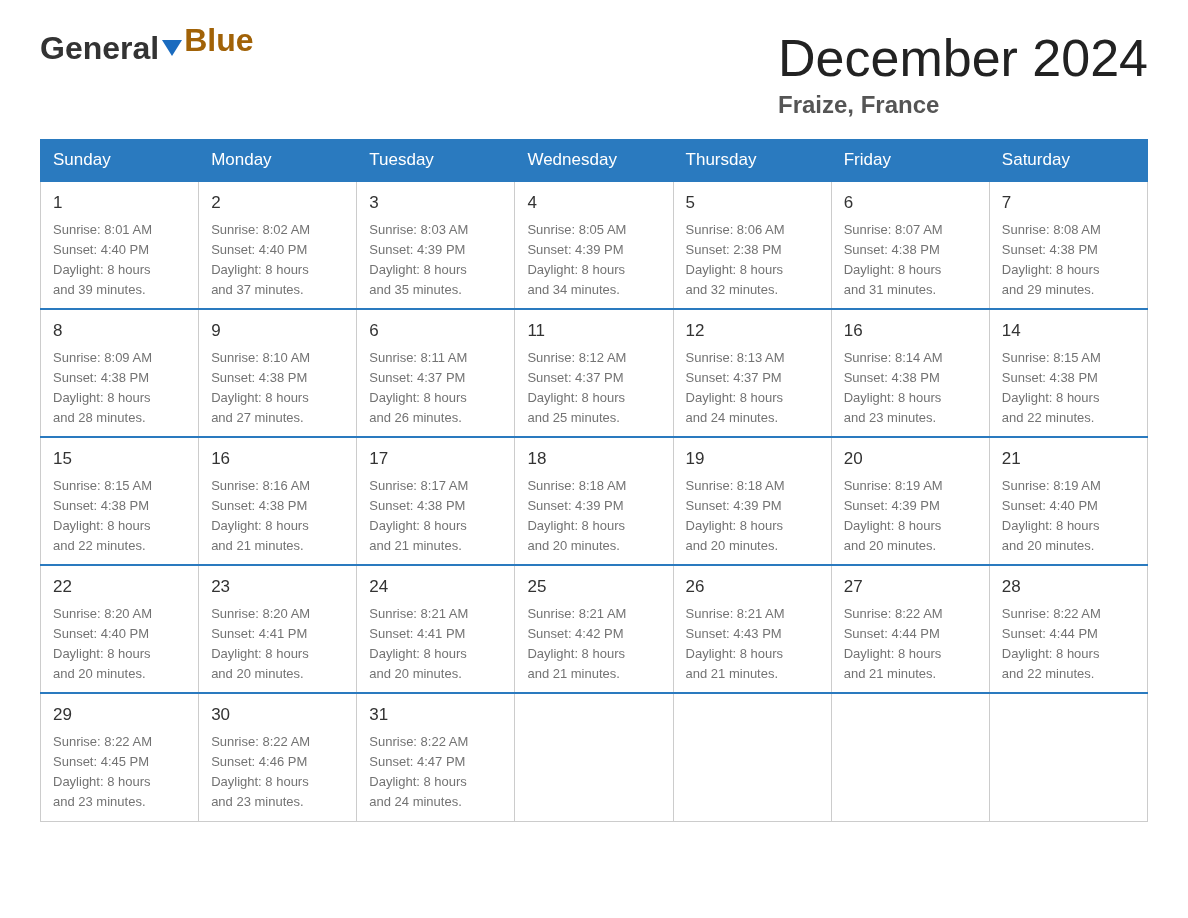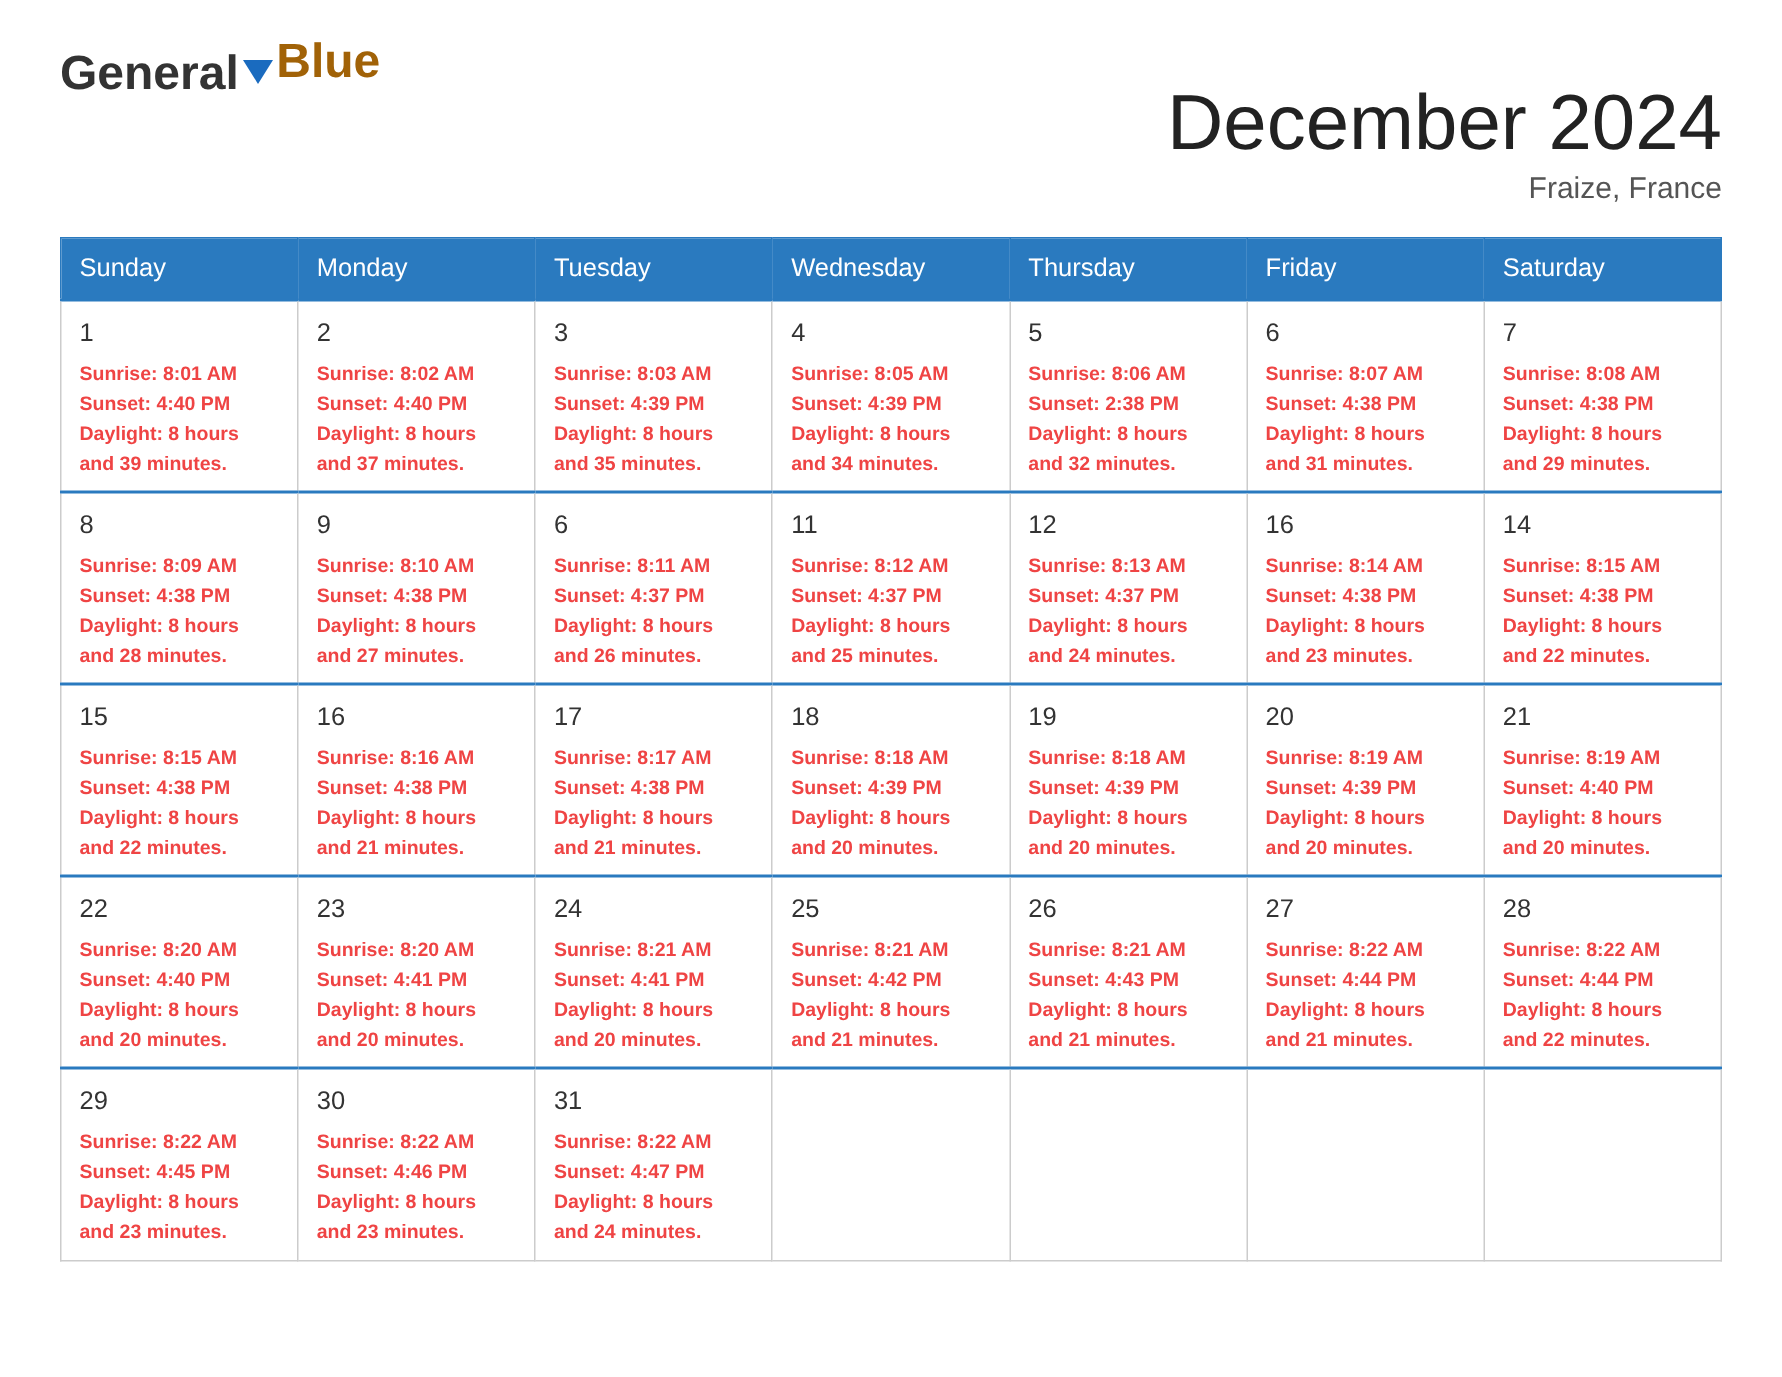--- a/index.html
+++ b/index.html
@@ -19,33 +19,32 @@
     .logo {
       display: flex;
       flex-direction: row;
       align-items: flex-start;
     }
     .logo-line {
       display: flex;
       align-items: center;
     }
     .title-block {
-      text-align: right;
-      margin-top: 24px;
     }
     .month-title {
       font-size: 52px;
       font-weight: normal;
       color: #222;
       line-height: 1.1;
     }
     .location {
-      font-size: 20px;
+      font-size: 24px;
       color: #555;
       margin-top: 4px;
+      font-weight: bold;
     }
     table {
       width: 100%;
       border-collapse: collapse;
       table-layout: fixed;
     }
     th {
       background-color: #2a7abf;
       color: #fff;
       padding: 10px 12px;
@@ -64,23 +63,22 @@
       height: 110px;
     }
     td .day-num {
       font-size: 17px;
       font-weight: normal;
       display: block;
       margin-bottom: 4px;
     }
     td .day-info {
       font-size: 13px;
-      color: #ef4444;
+      color: #737373;
       line-height: 1.55;
-      font-weight: bold;
     }
     tr td {
       border-top: 2px solid #2a7abf;
     }
     tr td + td {
       border-top: 2px solid #2a7abf;
     }
     tbody tr td {
       border-top: 2px solid #2a7abf;
     }

